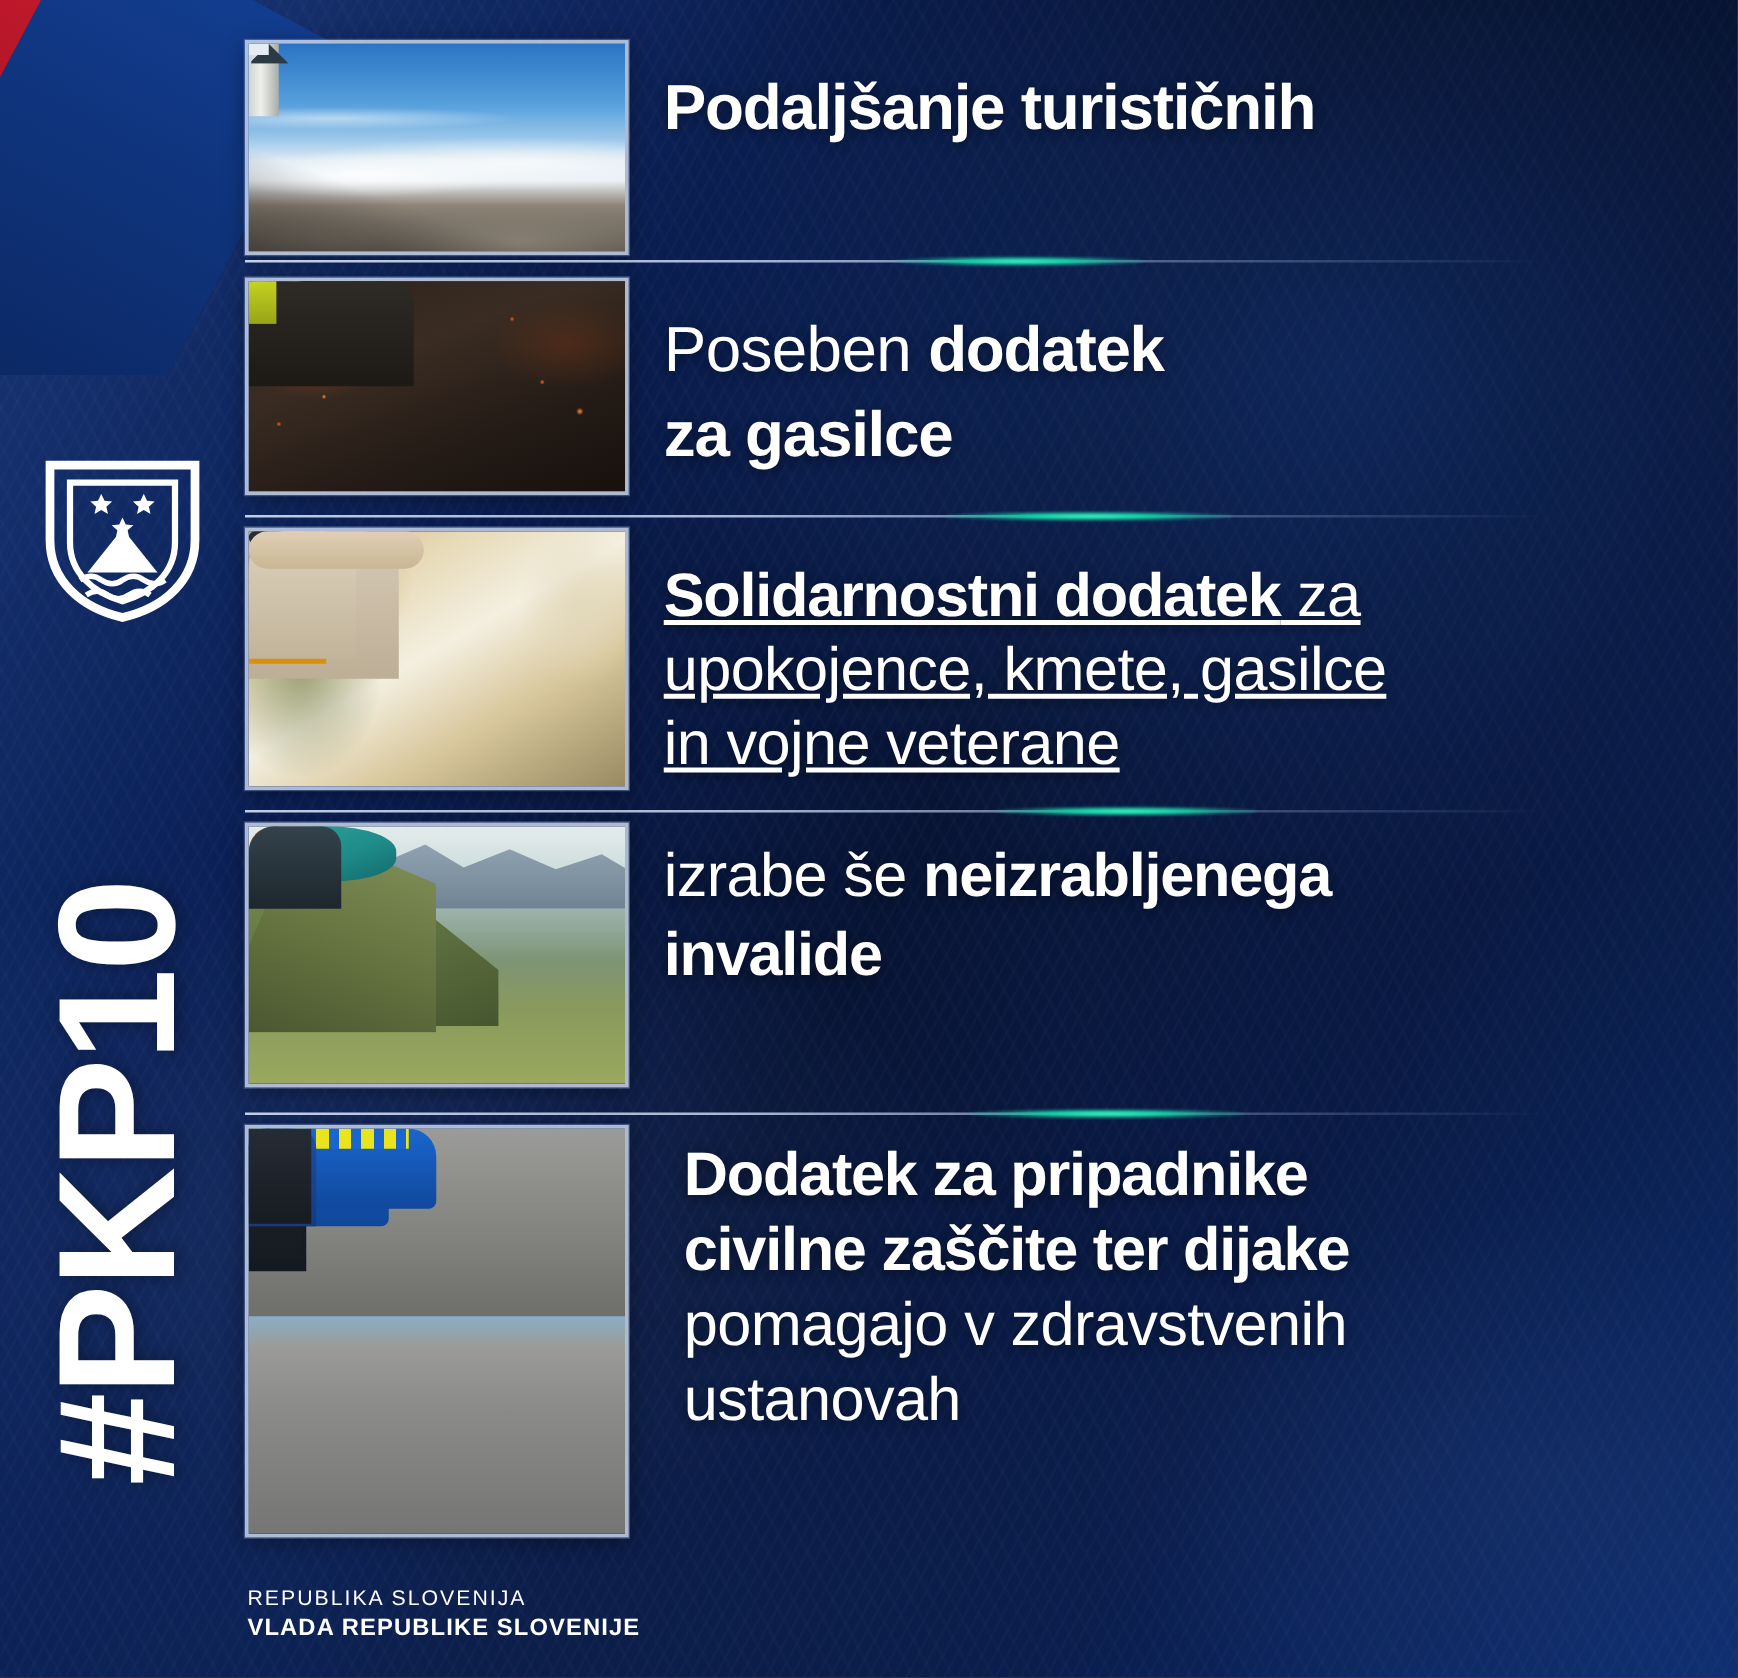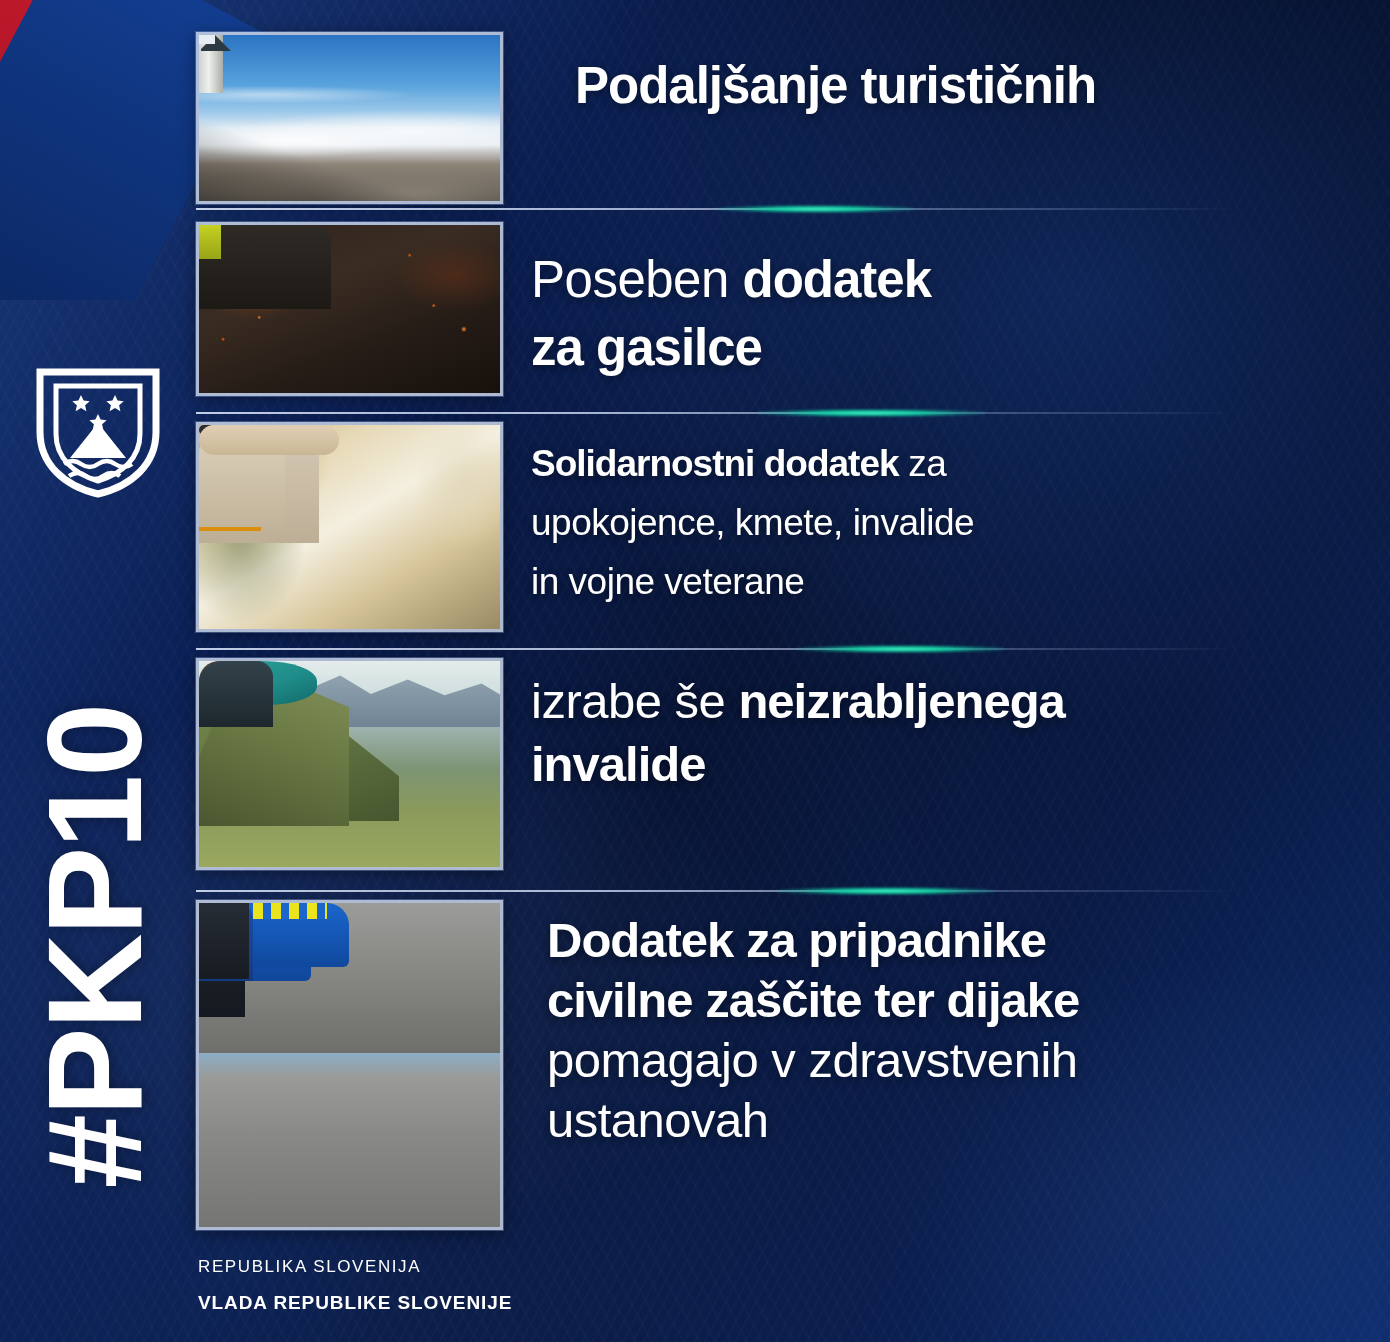--- a/index.html
+++ b/index.html
@@ -87,21 +87,21 @@
   }
   .sep .glow {
     position:absolute; top:-3px; height:8px; border-radius:50%;
     background:radial-gradient(ellipse at center, #48f0c4 0%, #12c9a0 32%, rgba(16,190,160,0.35) 58%, rgba(16,190,160,0) 100%);
     filter:blur(1px);
   }
 
   
   .footer { position:absolute; left:198px; bottom:28px; color:#ffffff; }
   .f1 { font-size:17px; font-weight:300; letter-spacing:1.6px; }
-  .f2 { font-size:19px; font-weight:700; letter-spacing:0.9px; margin-top:15px; }
+  .f2 { font-size:19px; font-weight:700; letter-spacing:0.9px; margin-top:3px; }
 </style>
 </head>
 <body>
 
 <div id="poster">
 
   <div class="tex"></div>
   <div class="tex2"></div>
 
   <div class="corner">
@@ -146,21 +146,21 @@
             linear-gradient(to bottom, transparent 0 42%, rgba(0,0,0,0) 42%),
             none;"></i>
 
         <i style="left:197px;top:72px;width:24px;height:58px;inset:auto;position:absolute;
             background:linear-gradient(90deg,#cfd3cf 0%,#eef0ec 40%,#a9ada8 100%);"></i>
         <i style="left:193px;top:58px;width:32px;height:16px;inset:auto;position:absolute;
             background:#2c3a44;clip-path:polygon(50% 0,100% 100%,0 100%);"></i>
         <i style="left:206px;top:40px;width:2px;height:20px;inset:auto;position:absolute;background:#cfd6dd;"></i>
         <i style="left:208px;top:40px;width:16px;height:9px;inset:auto;position:absolute;background:#e6ecf2;"></i>
       </div>
-      <div class="txt" style="left:335px;top:22px;width:690px;font-size:51px;line-height:63px;margin-left:44px;">
+      <div class="txt" style="left:335px;top:22px;width:690px;font-size:51px;line-height:63px;">
           <div><b>Podaljšanje turističnih</b></div>
         </div>
     </div>
 
     <div class="sep" style="top:208px;">
       <div class="line"></div>
         <div class="glow" style="left:520px;width:200px;"></div>
     </div>
 
     <div class="row" style="top:222px;">
@@ -224,23 +224,23 @@
             background:linear-gradient(180deg,#e8cdb0 0%,#d4b091 100%);"></i>
         <i style="left:152px;top:34px;width:80px;height:48px;inset:auto;position:absolute;border-radius:40px 40px 10px 10px;
             background:linear-gradient(180deg,#efe9e0 0%,#cfc6b8 100%);"></i>
         <i style="left:152px;top:104px;width:62px;height:106px;inset:auto;position:absolute;border-radius:16px 16px 0 0;
             background:linear-gradient(180deg,#f0a91a 0%,#d98f0c 100%);"></i>
         <i style="left:200px;top:108px;width:86px;height:102px;inset:auto;position:absolute;border-radius:28px 28px 0 0;
             background:linear-gradient(180deg,#ddd2bd 0%,#c2b49a 100%);"></i>
         <i style="left:150px;top:104px;width:140px;height:30px;inset:auto;position:absolute;border-radius:16px;
             background:linear-gradient(180deg,#e0cfb4 0%,#c8b695 100%);"></i>
       </div>
-      <div class="txt" style="left:335px;top:12px;width:760px;font-size:37px;line-height:59px;">
+      <div class="txt" style="left:335px;top:26px;width:760px;font-size:49px;line-height:59px;text-decoration:underline;">
           <div><b>Solidarnostni dodatek</b> za</div>
-          <div>upokojence, kmete, invalide</div>
+          <div>upokojence, kmete, gasilce</div>
           <div>in vojne veterane</div>
         </div>
     </div>
 
     <div class="sep" style="top:648px;">
       <div class="line"></div>
         <div class="glow" style="left:600px;width:210px;"></div>
     </div>
 
     <div class="row" style="top:658px;">

